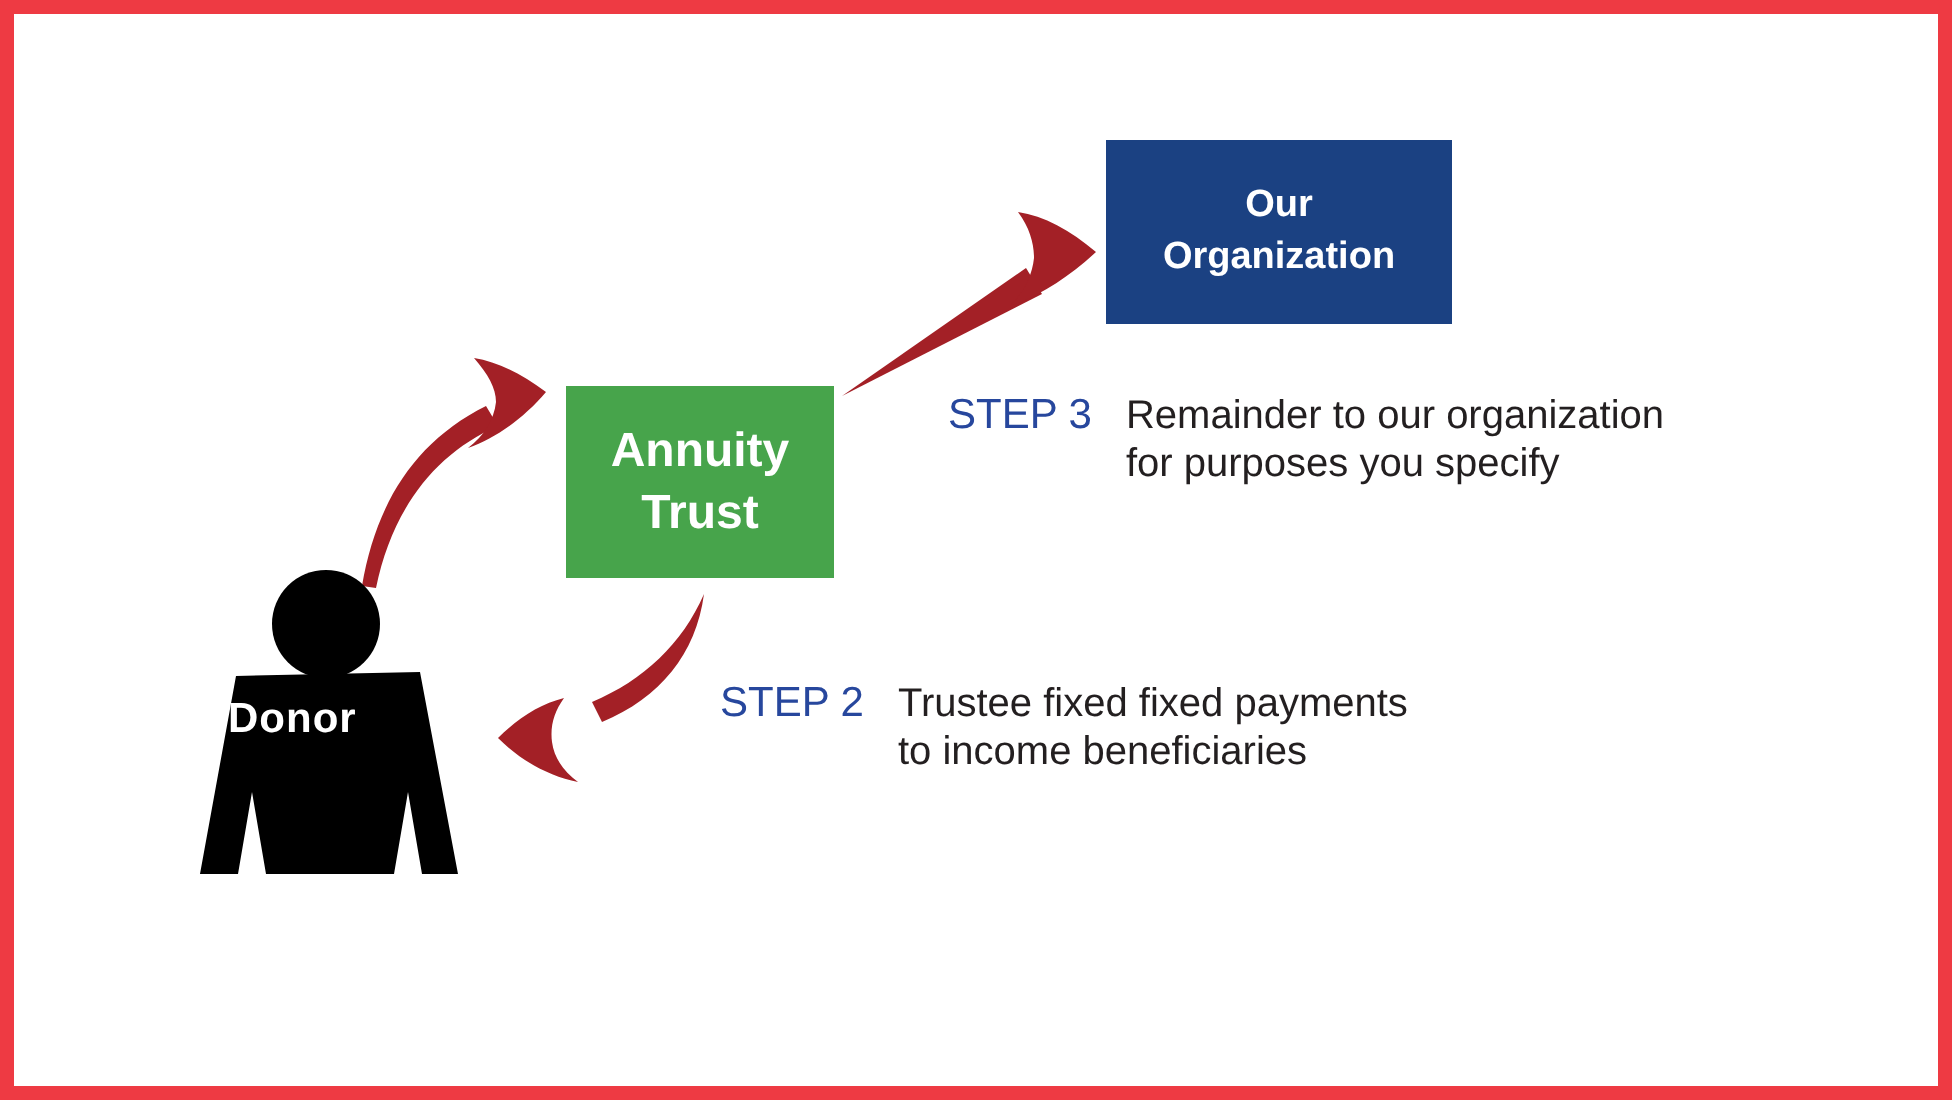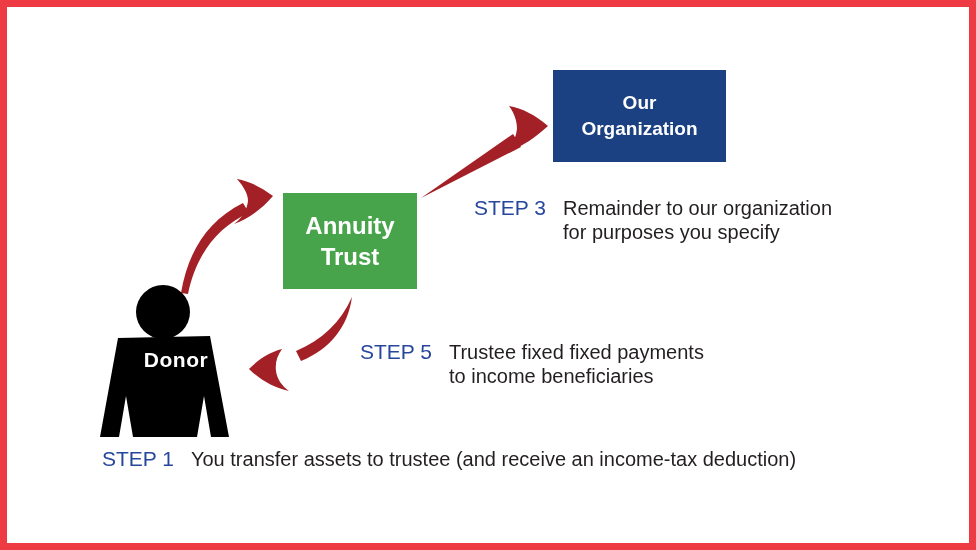--- a/index.html
+++ b/index.html
@@ -35,21 +35,21 @@
     background:var(--org-navy);
     font-size:19px;line-height:26px;
   }
   .box-trust{
     left:283px;top:193px;width:134px;height:96px;
     background:var(--trust-green);
     font-size:24px;line-height:31px;
   }
   .donor-label{
     position:absolute;left:114px;top:348px;width:124px;
-    text-align:center;color:#ffffff;font-weight:bold;
+    text-align:left;color:#ffffff;font-weight:bold;
     font-size:21px;letter-spacing:.5px;
   }
   .step{
     position:absolute;
     display:flex;align-items:baseline;gap:17px;
   }
   .step-label{
     color:var(--step-blue);
     font-weight:normal;font-size:21px;
     white-space:nowrap;
@@ -95,24 +95,20 @@
 
   <div class="donor-label">Donor</div>
 
   <div class="step step-3">
     <span class="step-label">STEP 3</span>
     <span class="step-desc">Remainder to our organization
 for purposes you specify</span>
   </div>
 
   <div class="step step-2">
-    <span class="step-label">STEP 5</span>
+    <span class="step-label">STEP 2</span>
     <span class="step-desc">Trustee fixed fixed payments
 to income beneficiaries</span>
   </div>
 
-  <div class="step step-1">
-    <span class="step-label">STEP 1</span>
-    <span class="step-desc">You transfer assets to trustee (and receive an income-tax deduction)</span>
-  </div>
 
   <div class="frame"></div>
 </div>
 
 </body></html>

